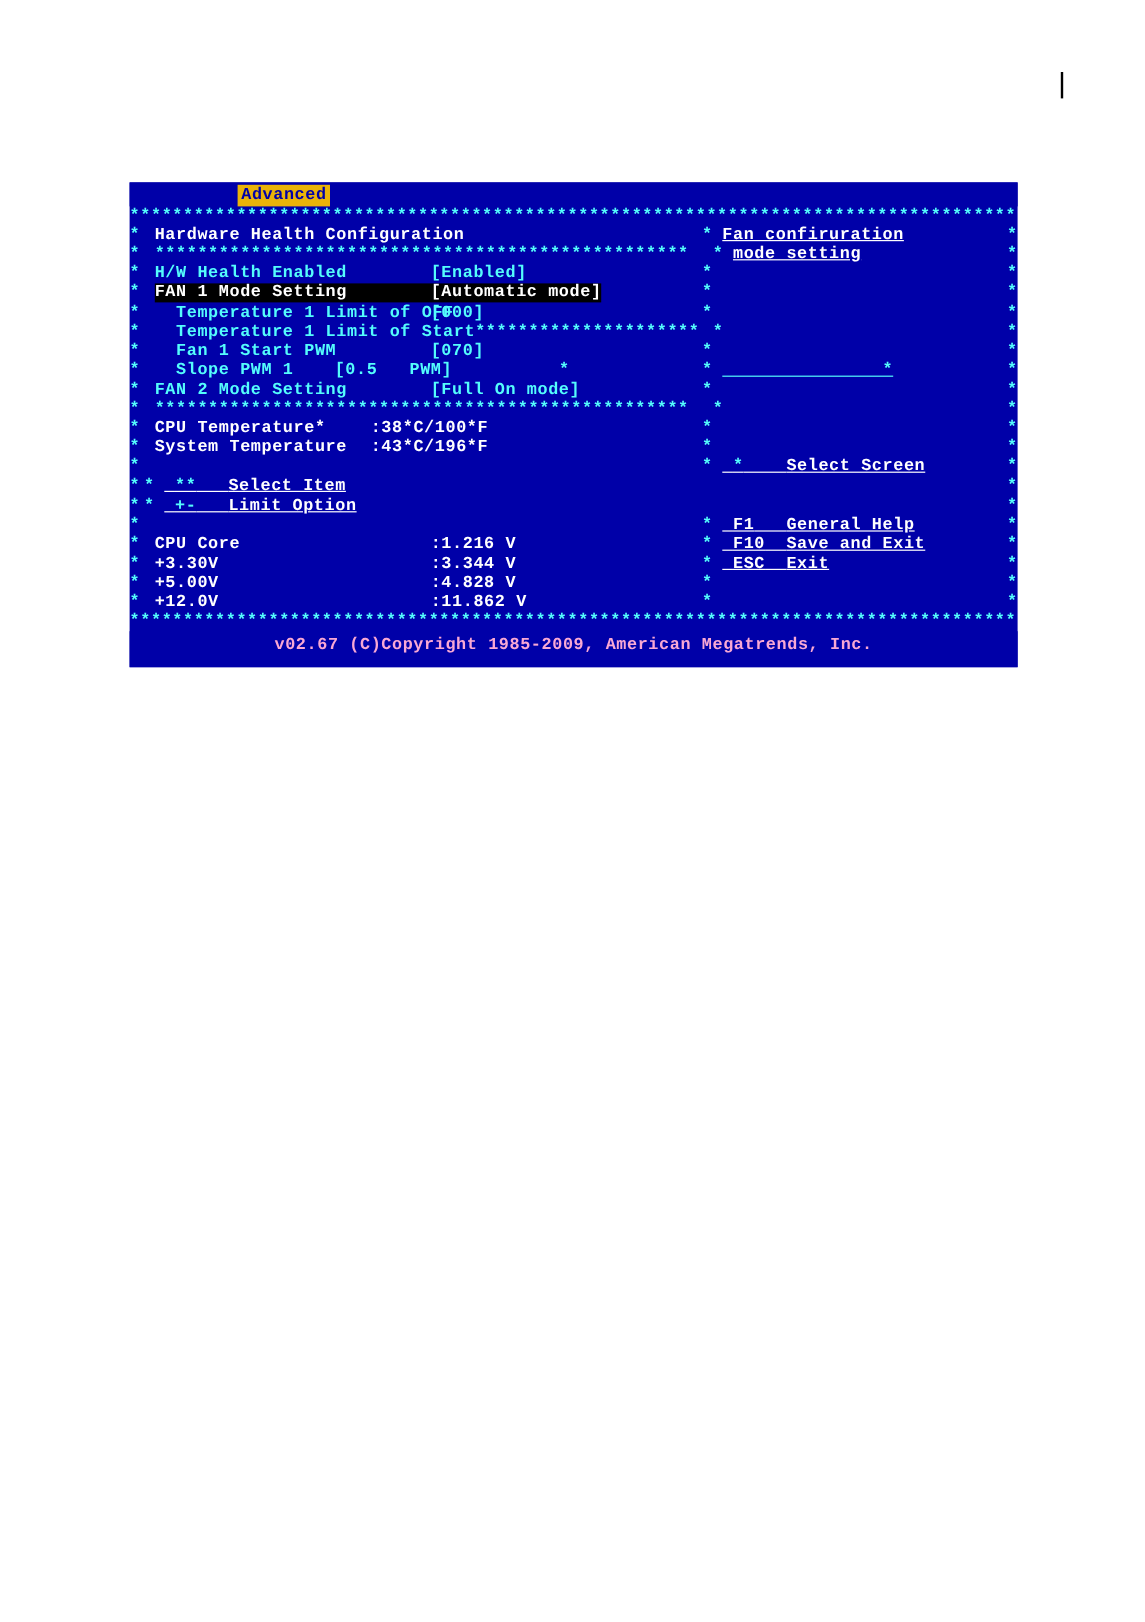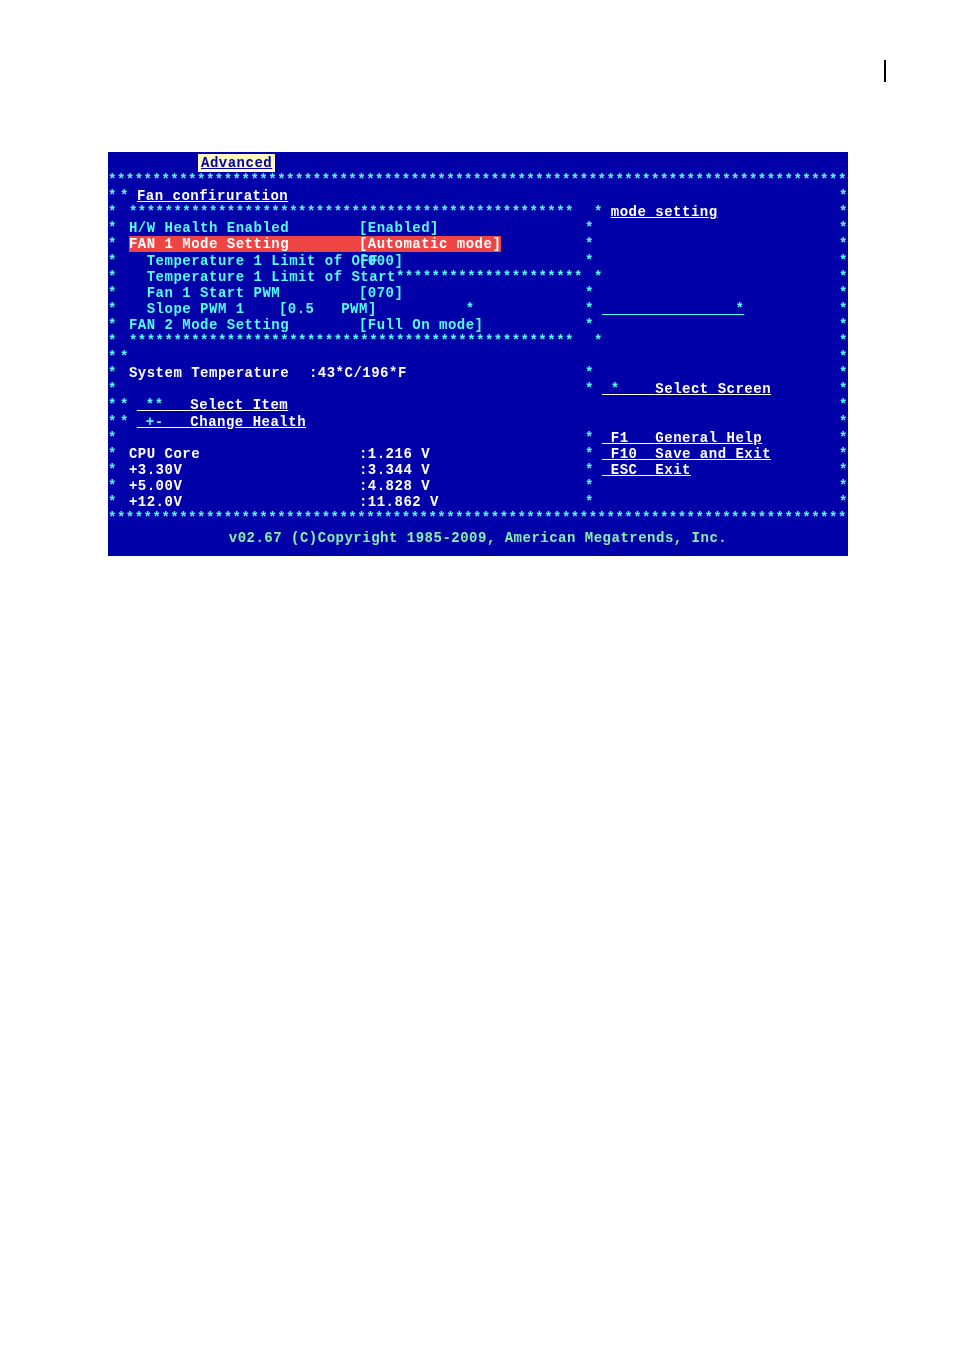--- a/index.html
+++ b/index.html
@@ -28,25 +28,24 @@
       font-size: 14px;
       line-height: 1.15;
       letter-spacing: 0.5px;
       font-weight: bold;
     }
     .tab-row {
       background: #0000a8;
       padding: 2px 0 0 90px;
     }
     .tab-active {
-      background: #fef9c3;
+      background: #eab308;
       color: #0000a8;
       padding: 1px 3px;
       display: inline-block;
-      text-decoration: underline;
     }
     .star-row {
       color: #54fcfc;
       white-space: pre;
       overflow: hidden;
     }
     .content-row {
       display: flex;
       white-space: pre;
     }
@@ -67,26 +66,26 @@
       overflow: hidden;
     }
     .right-panel {
       flex: 1;
       padding-left: 8px;
       text-decoration: underline;
     }
     .white-text { color: #ffffff; }
     .cyan-text { color: #54fcfc; }
     .highlight {
-      background: #ef4444;
+      background: #000000;
       color: #ffffff;
     }
     .footer-bar {
       background: #0000a8;
-      color: #86efac;
+      color: #f9a8d4;
       text-align: center;
       padding: 4px 0 10px 0;
     }
     .left-content {
       display: inline-block;
       width: 230px;
     }
   </style>
 </head>
 <body>
@@ -95,20 +94,21 @@
 
 <div class="bios-container">
   <div class="tab-row">
     <span class="tab-active">Advanced</span>
   </div>
 
   <div class="star-row">*************************************************************************************</div>
 
   <div class="content-row">
     <span class="left-star">*</span>
+    <span class="left-panel white-text"> <span>Hardware Health Configuration</span></span>
     <span class="mid-star">*</span>
     <span class="right-panel white-text">Fan confiruration</span>
     <span class="right-star">*</span>
   </div>
 
   <div class="content-row">
     <span class="left-star">*</span>
     <span class="left-panel cyan-text"> **************************************************</span>
     <span class="mid-star"> *</span>
     <span class="right-panel white-text">mode setting</span>
@@ -174,20 +174,21 @@
   <div class="content-row">
     <span class="left-star">*</span>
     <span class="left-panel cyan-text"> **************************************************</span>
     <span class="mid-star"> *</span>
     <span class="right-panel"></span>
     <span class="right-star">*</span>
   </div>
 
   <div class="content-row">
     <span class="left-star">*</span>
+    <span class="left-panel white-text"> <span style="display:inline-block;width:180px">CPU Temperature*</span><span>:38*C/100*F</span></span>
     <span class="mid-star">*</span>
     <span class="right-panel"></span>
     <span class="right-star">*</span>
   </div>
 
   <div class="content-row">
     <span class="left-star">*</span>
     <span class="left-panel white-text"> <span style="display:inline-block;width:180px">System Temperature</span><span>:43*C/196*F</span></span>
     <span class="mid-star">*</span>
     <span class="right-panel"></span>
@@ -205,21 +206,21 @@
   <div class="content-row">
     <span class="left-star">*</span>
     <span class="mid-star">*</span>
     <span class="right-panel white-text"> <span class="cyan-text">**</span>   <span>Select Item</span></span>
     <span class="right-star">*</span>
   </div>
 
   <div class="content-row">
     <span class="left-star">*</span>
     <span class="mid-star">*</span>
-    <span class="right-panel white-text"> <span class="cyan-text">+-</span>   <span>Change Health</span></span>
+    <span class="right-panel white-text"> <span class="cyan-text">+-</span>   <span>Limit Option</span></span>
     <span class="right-star">*</span>
   </div>
 
   <div class="content-row">
     <span class="left-star">*</span>
     <span class="left-panel"></span>
     <span class="mid-star">*</span>
     <span class="right-panel white-text"> <span>F1</span>   <span>General Help</span></span>
     <span class="right-star">*</span>
   </div>

